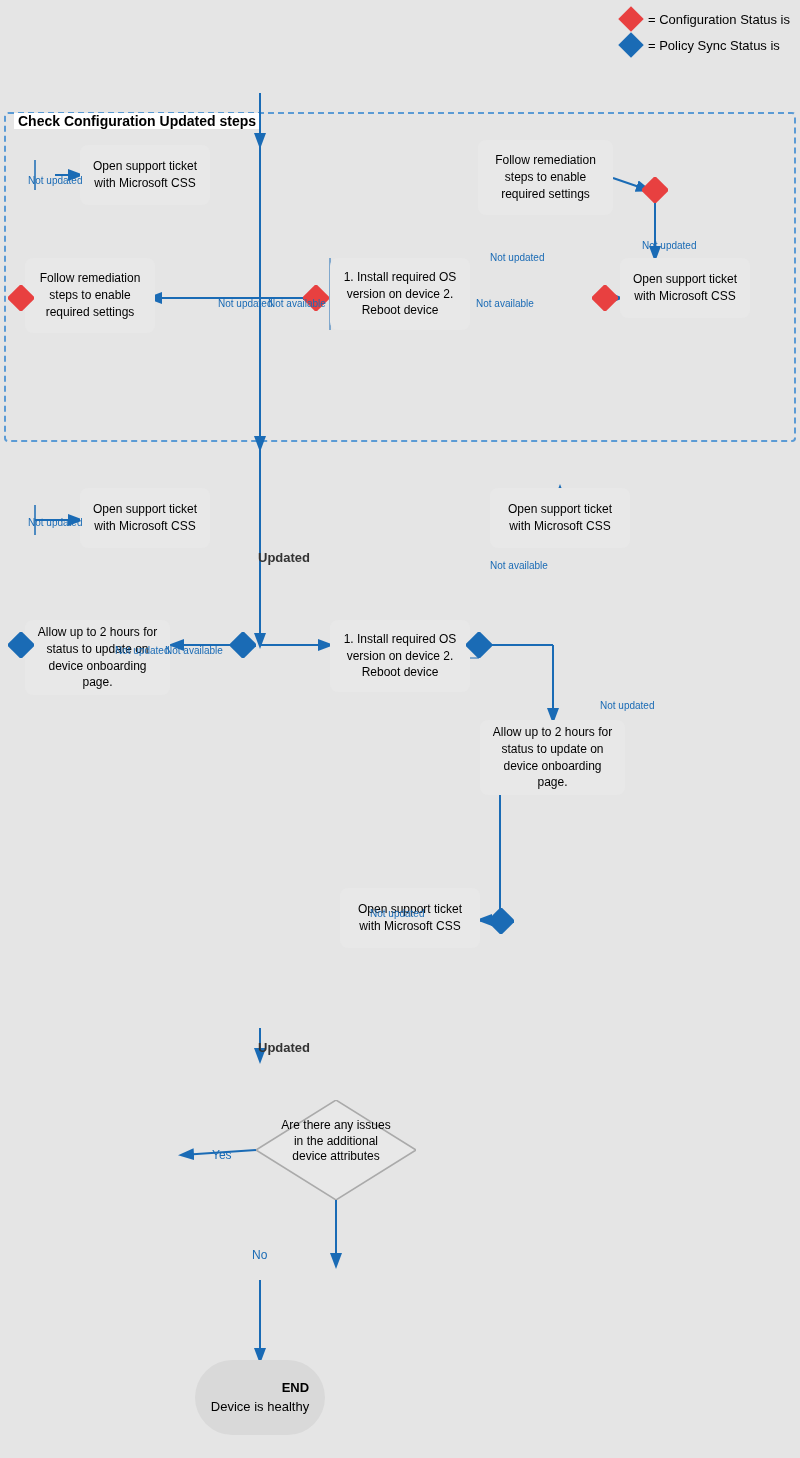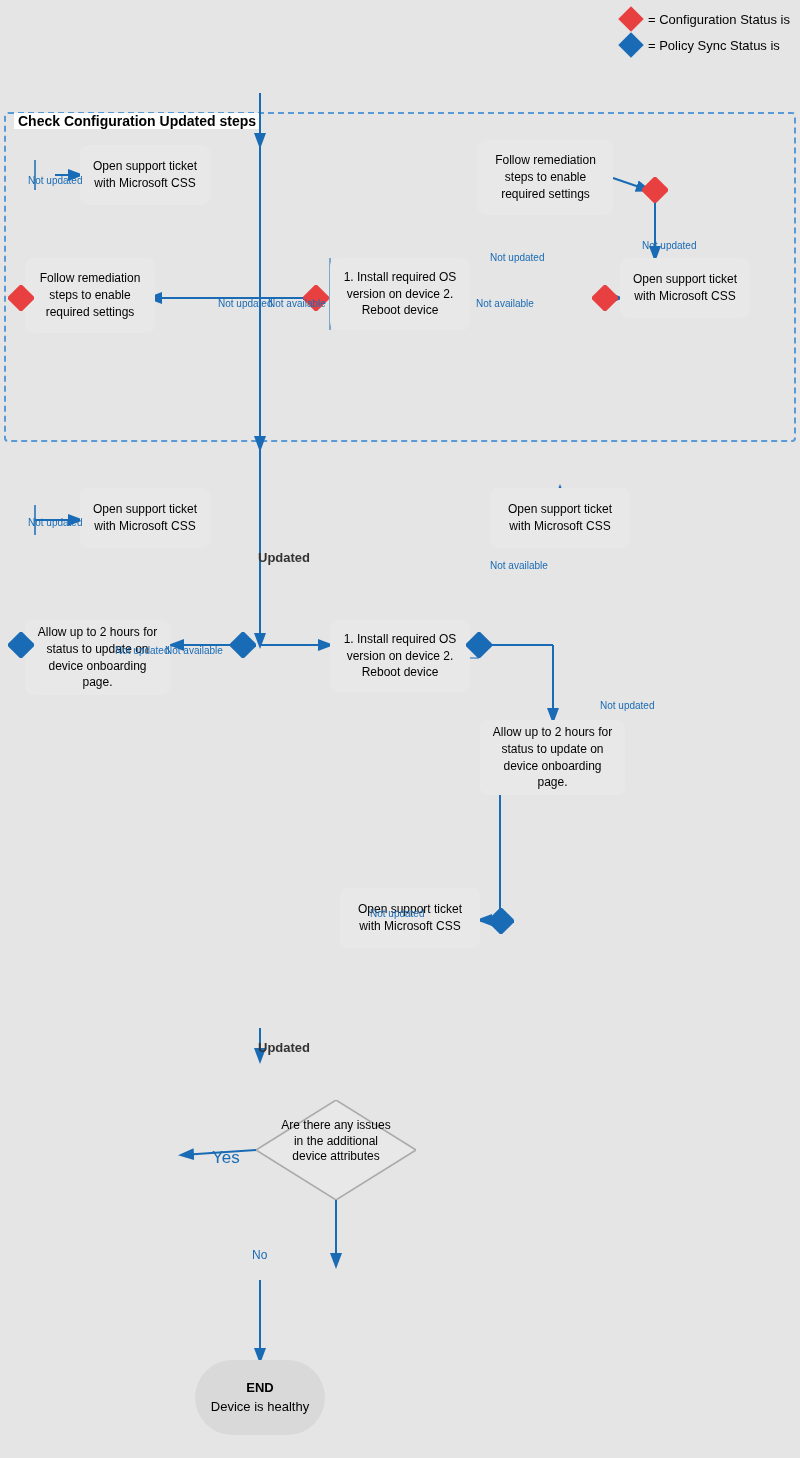--- a/index.html
+++ b/index.html
@@ -285,27 +285,27 @@
   <div class="diamond-decision" style="top:1100px; left:256px; width:160px; height:100px;">
     <svg width="160" height="100" viewBox="0 0 160 100">
       <polygon points="80,0 160,50 80,100 0,50" fill="#e8e8e8" stroke="#aaa" stroke-width="1.5"></polygon>
       <foreignObject x="25" y="18" width="110" height="64">
         <div xmlns="http://www.w3.org/1999/xhtml" style="font-size:12px;text-align:center;line-height:1.3;">Are there any issues in the additional device attributes</div>
       </foreignObject>
     </svg>
   </div>
 
 
-  <div class="arrow-label" style="top:1148px; left:212px; color:#1a6bb5; font-size:17px;">Yes</div>
+  <div class="arrow-label" style="top:1148px; left:212px; color:#1a6bb5; font-size:12px;">Yes</div>
 
   <div class="arrow-label" style="top:1248px; left:252px; color:#1a6bb5; font-size:12px;">No</div>
 
   <div class="end-node" style="top:1360px; left:195px; width:130px; height:75px;">
     <div>
-      <div style="font-weight:600;">END</div>
+      <div style="font-weight:600;text-align:right;">END</div>
       <div>Device is healthy</div>
     </div>
   </div>
 
   <svg class="arrows-svg">
     <defs>
       <marker id="arrowBlue" markerWidth="8" markerHeight="8" refX="6" refY="3" orient="auto">
         <path d="M0,0 L0,6 L8,3 z" fill="#1a6bb5"></path>
       </marker>
       <marker id="arrowBlack" markerWidth="8" markerHeight="8" refX="6" refY="3" orient="auto">

